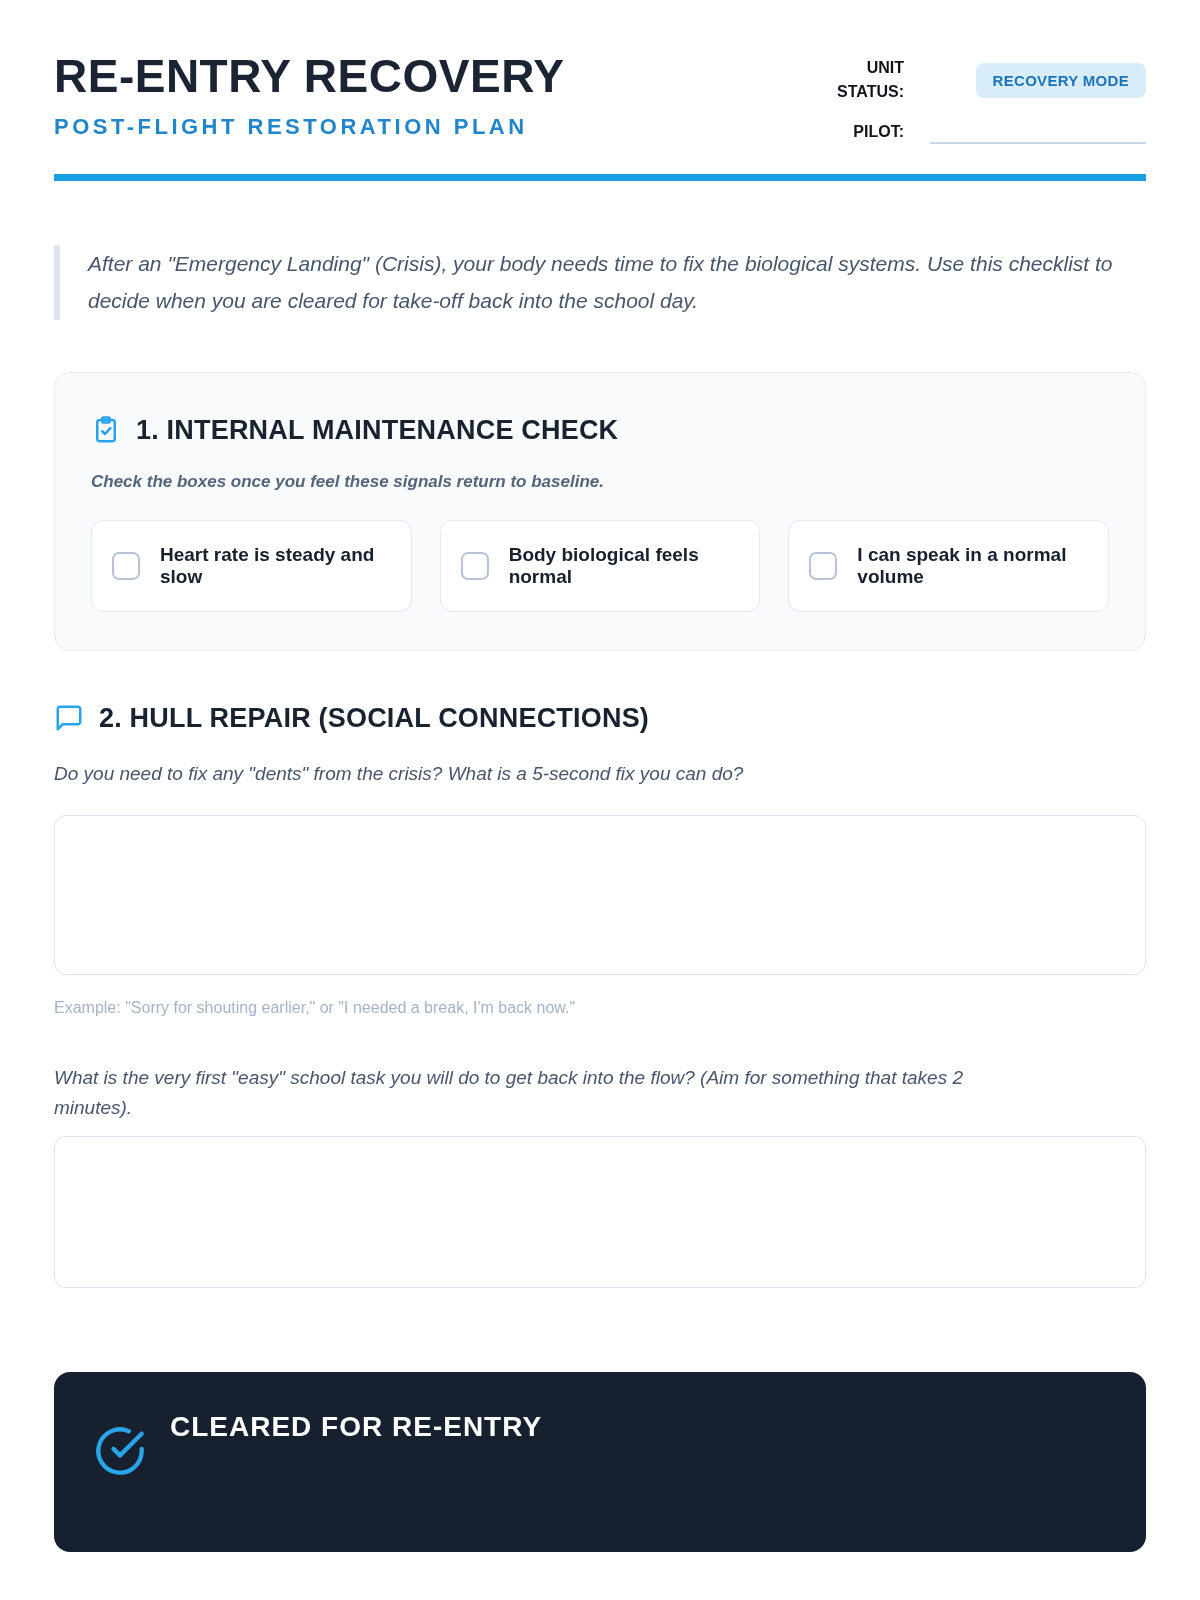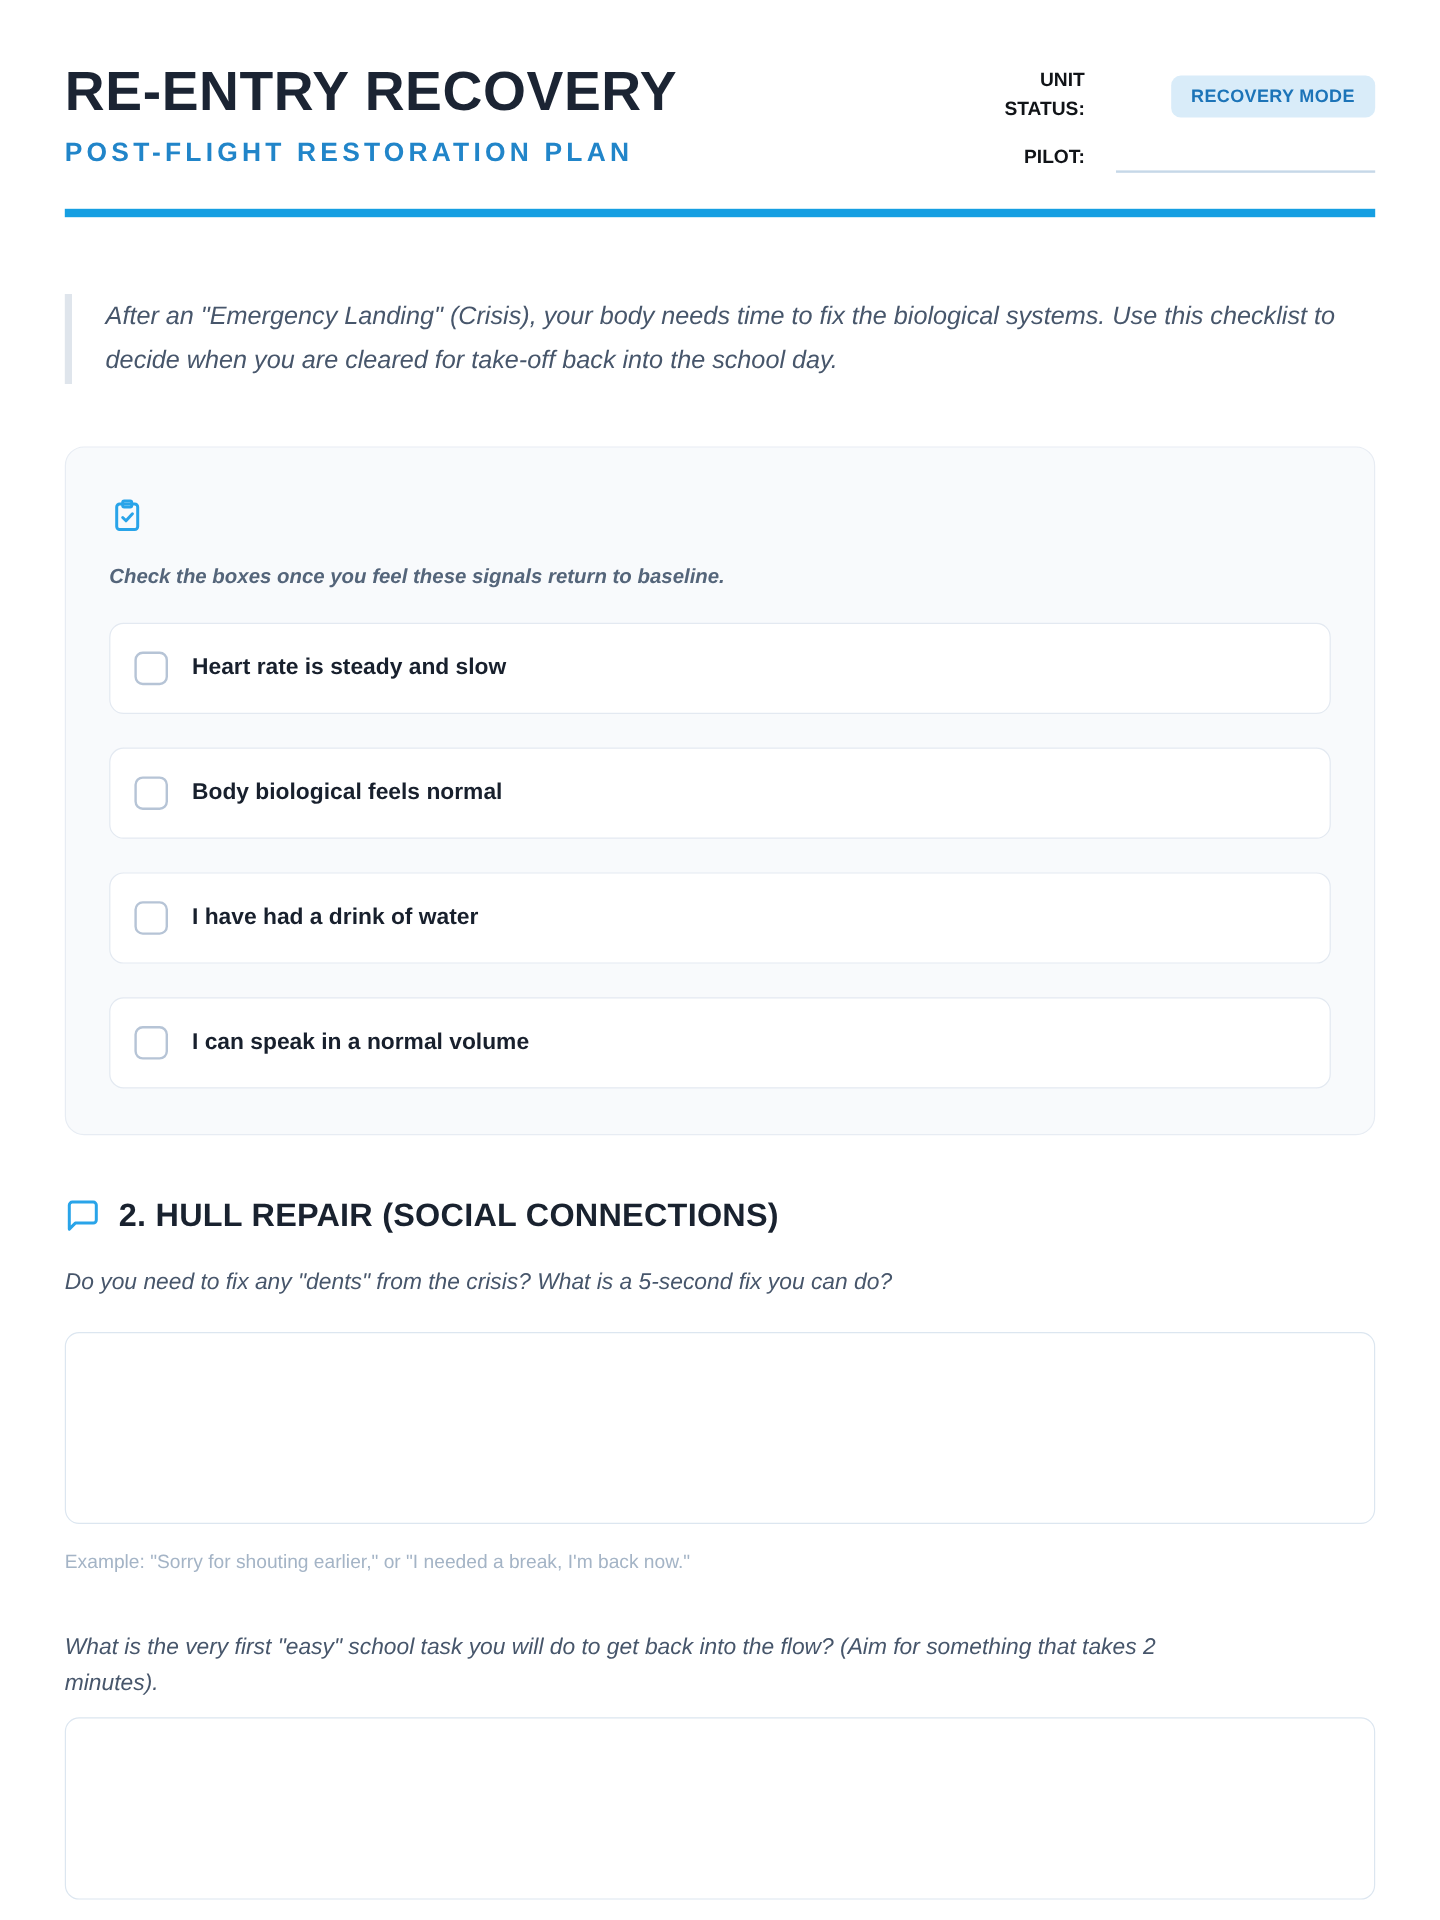--- a/index.html
+++ b/index.html
@@ -43,21 +43,21 @@
   .section-head { display: flex; align-items: center; gap: 15px; }
   .section-head h3 { font-size: 27px; font-weight: bold; letter-spacing: 0.2px; color: #19222f; }
   .icon-svg { stroke: #29a4e9; fill: none; stroke-width: 2; stroke-linecap: round; stroke-linejoin: round; display: block; }
 
   
   .panel {
     margin-top: 52px; background: #f8fafc; border: 1px solid #e7ecf3;
     border-radius: 16px; padding: 42px 36px 38px 36px;
   }
   .hint { margin-top: 26px; font-style: italic; font-size: 17px; color: #54657a; font-weight: bold; }
-  .check-grid { margin-top: 28px; display: grid; grid-template-columns: 1fr; gap: 28px; }
+  .check-grid { margin-top: 28px; display: grid; grid-template-columns: 1fr 1fr 1fr; gap: 28px; }
   .check-card {
     background: #ffffff; border: 1px solid #e3e9f1; border-radius: 12px;
     padding: 23px 20px; display: flex; align-items: center; gap: 20px; cursor: pointer;
   }
   .checkbox {
     width: 28px; height: 28px; flex: 0 0 28px; border: 2px solid #b6c4d6;
     border-radius: 7px; background: #ffffff;
   }
   .check-label { font-size: 19px; font-weight: bold; color: #18202d; }
 
@@ -116,34 +116,31 @@
 
   <div class="panel">
     <div class="section-head">
       <span class="icon-wrap">
         <svg class="icon-svg" width="30" height="30" viewBox="0 0 24 24">
           <rect x="5" y="4" width="14" height="17" rx="2"></rect>
           <rect x="9" y="2" width="6" height="4" rx="1"></rect>
           <path d="M9 13l2.2 2.2 4.3-4.7"></path>
         </svg>
       </span>
+      <h3>1. INTERNAL MAINTENANCE CHECK</h3>
     </div>
     <p class="hint">Check the boxes once you feel these signals return to baseline.</p>
     <div class="check-grid">
       <div class="check-card">
         <span class="checkbox"></span>
         <span class="check-label">Heart rate is steady and slow</span>
       </div>
       <div class="check-card">
         <span class="checkbox"></span>
         <span class="check-label">Body biological feels normal</span>
-      </div>
-      <div class="check-card">
-        <span class="checkbox"></span>
-        <span class="check-label">I have had a drink of water</span>
       </div>
       <div class="check-card">
         <span class="checkbox"></span>
         <span class="check-label">I can speak in a normal volume</span>
       </div>
     </div>
   </div>
 
   <div class="section-2">
     <div class="section-head">

